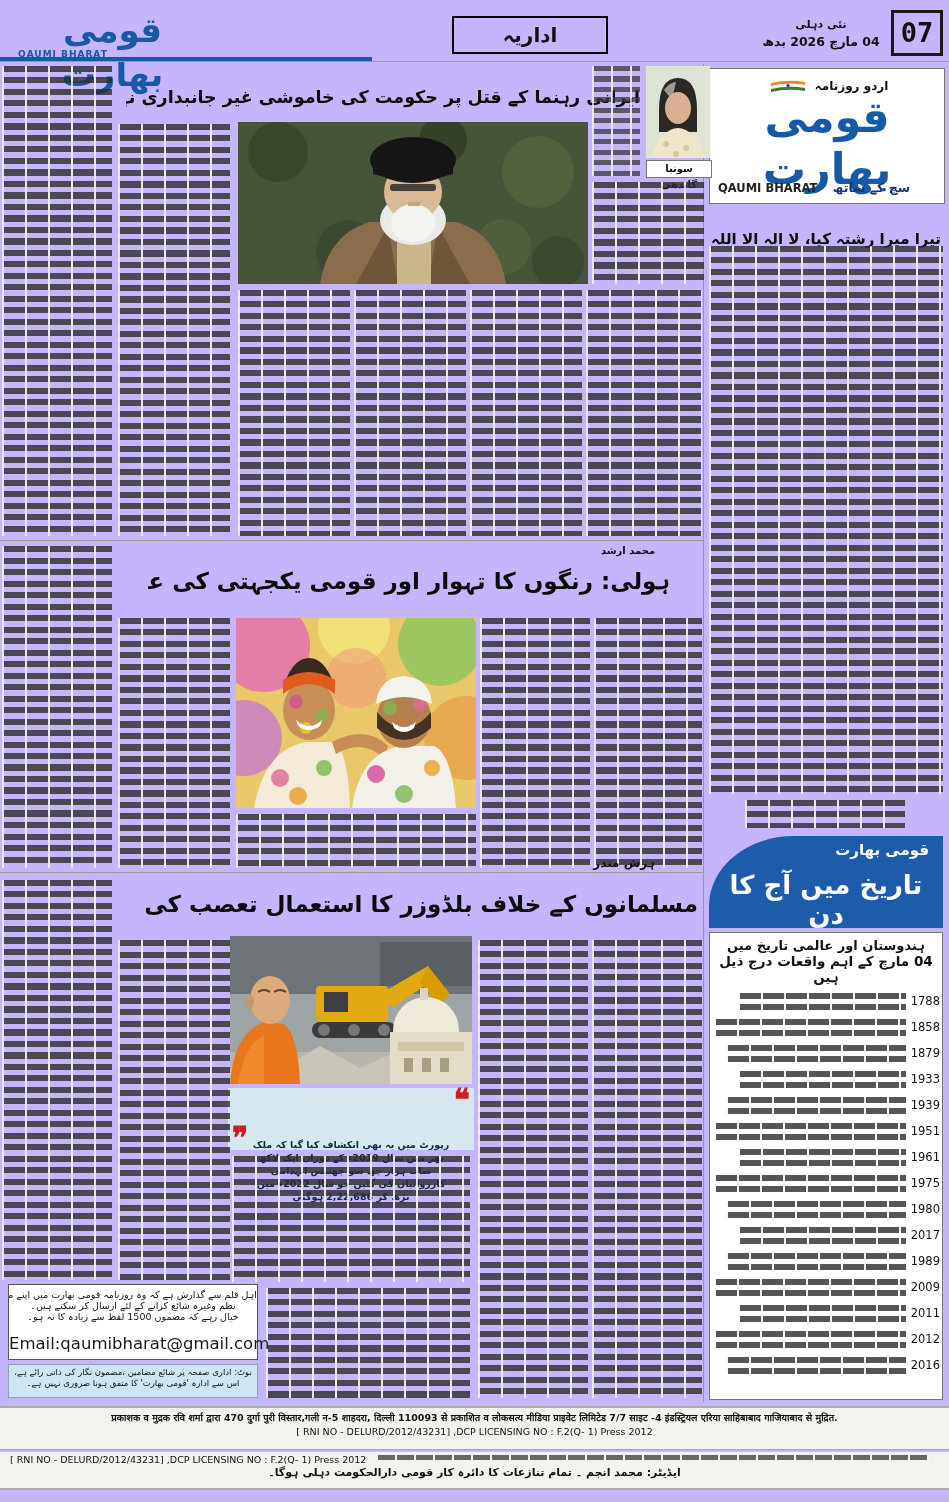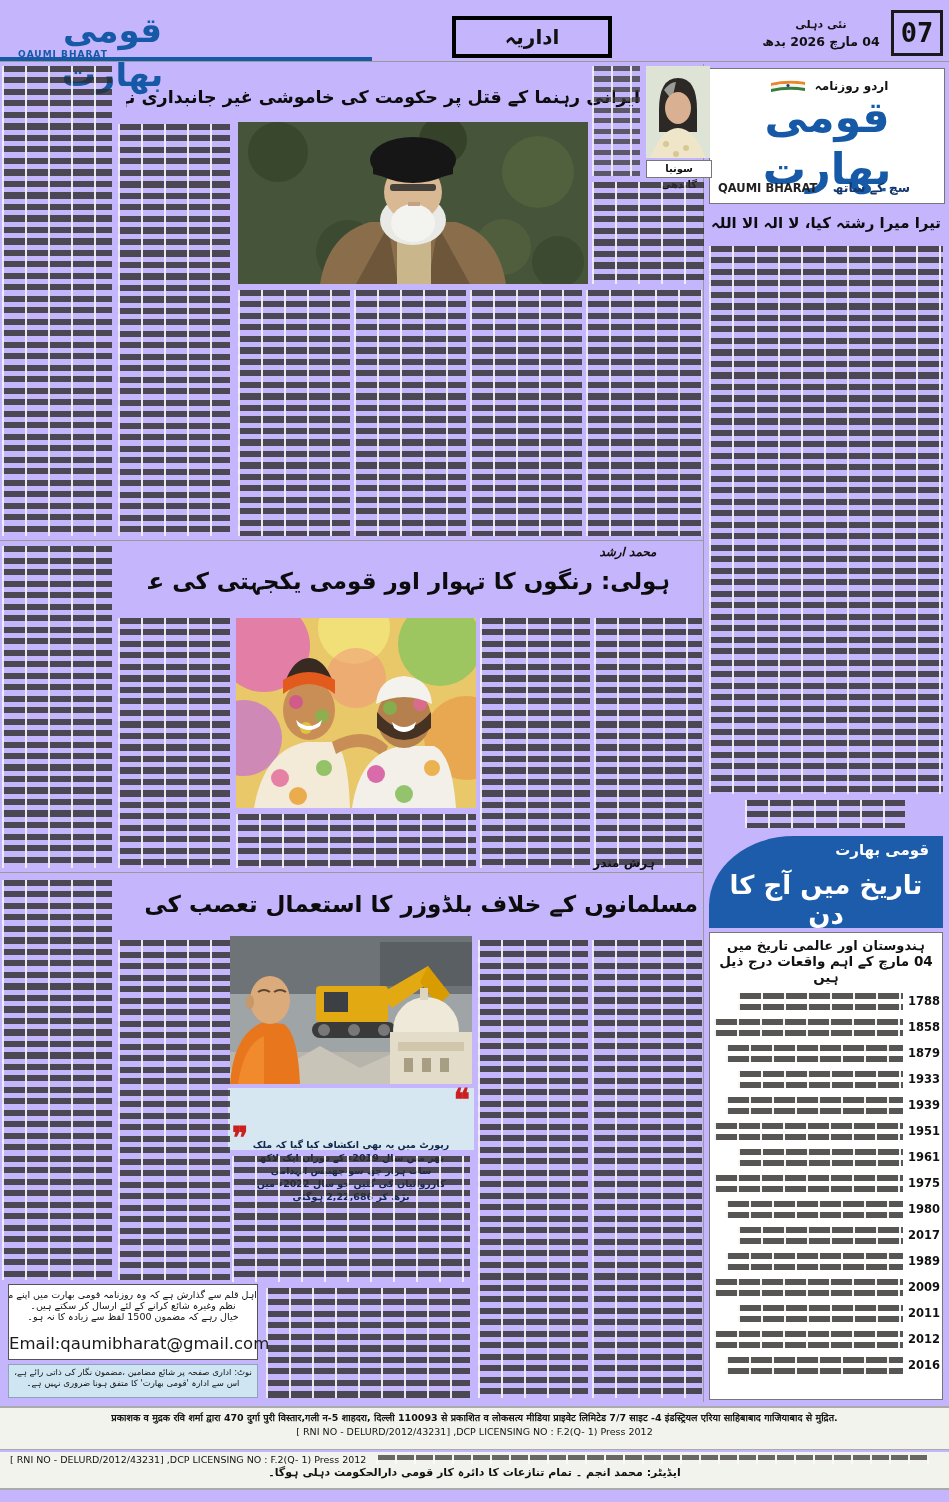--- a/index.html
+++ b/index.html
@@ -21,38 +21,38 @@
     background-image:
       repeating-linear-gradient(90deg, rgba(253,253,250,.95) 0 2px, rgba(253,253,250,0) 2px 19px),
       repeating-linear-gradient(180deg, #3a3936 0 5px, rgba(0,0,0,0) 5px 10.5px);
     opacity:.75;
   }
   .box{border:1px solid #777;background:#fff;}
   .rule{background:#999;}
   .blue{color:#1659a7;}
   .hl{font-weight:bold;color:#0c0c0c;}
   .hrow{display:flex;direction:rtl;align-items:center;height:26px;padding:0 2px;}
-  .hrow .yr{font-size:11.5px;font-weight:bold;direction:ltr;flex:0 0 auto;}
+  .hrow .yr{font-size:11.5px;font-weight:normal;direction:ltr;flex:0 0 auto;}
   .hrow .bar{flex:1;height:17px;margin:0 5px 0 2px;}
   .hrow:nth-child(odd) .bar{margin-left:14px;}
   .hrow:nth-child(3n) .bar{margin-left:26px;}
   .qmark{color:#cc2020;font-size:30px;line-height:20px;font-family:"DejaVu Serif",serif;font-weight:bold;}
   .footline{line-height:14px;text-align:center;}
 </style>
 </head>
 <body>
 
 <div id="page">
 
   <div class="abs urdu b blue c" style="left:10px;top:8px;width:205px;height:42px;font-size:34px;line-height:44px;">قومی بھارت</div>
   <div class="abs b" style="left:18px;top:49px;font-size:9px;letter-spacing:1px;color:#1659a7;">QAUMI BHARAT</div>
   <div class="abs" style="left:0;top:57px;width:372px;height:4px;background:#1659a7;"></div>
   <div class="abs rule" style="left:0;top:61px;width:949px;height:1px;"></div>
 
-  <div class="abs urdu b c" style="left:452px;top:16px;width:152px;height:34px;border:4px solid #000000;font-size:20px;line-height:34px;">اداریہ</div>
+  <div class="abs urdu b c" style="left:452px;top:16px;width:152px;height:34px;border:2px solid #000000;font-size:20px;line-height:34px;">اداریہ</div>
 
   <div class="abs urdu b c" style="left:760px;top:18px;width:122px;font-size:11px;">نئی دہلی</div>
   <div class="abs urdu b c" style="left:748px;top:34px;width:146px;font-size:12.5px;">04 مارچ 2026 بدھ</div>
   <div class="abs b c" style="left:891px;top:10px;width:46px;height:40px;border:3px solid #1a1a1a;font-size:27px;line-height:40px;font-family:'DejaVu Sans Mono',monospace;">07</div>
 
   <div class="abs rule" style="left:703px;top:64px;width:1px;height:1338px;"></div>
 
   <div class="abs box" style="left:709px;top:68px;width:234px;height:134px;">
     <div style="position:absolute;top:6px;left:0;width:100%;text-align:center;direction:rtl;">
       <span class="urdu b" style="font-size:12px;">اردو روزنامہ</span>
@@ -63,21 +63,21 @@
         <circle cx="18" cy="6.5" r="1.6" fill="#1a3a8a"></circle>
       </svg>
     </div>
     <div class="urdu b blue c" style="position:absolute;top:22px;left:0;width:100%;font-size:43px;line-height:52px;">قومی بھارت</div>
     <div style="position:absolute;bottom:8px;left:8px;right:8px;display:flex;justify-content:space-between;align-items:baseline;">
       <span class="b" style="font-size:11.5px;color:#222;">QAUMI BHARAT</span>
       <span class="urdu b" style="font-size:12.5px;color:#14386e;margin-right:26px;">سچ کے ساتھ</span>
     </div>
   </div>
 
-  <div class="abs urdu hl c nw" style="left:709px;top:210px;width:234px;height:28px;font-size:15px;line-height:26px;text-align:center;">تیرا میرا رشتہ کیا، لا الہ الا اللہ</div>
+  <div class="abs urdu hl c nw" style="left:709px;top:226px;width:234px;height:28px;font-size:15px;line-height:26px;text-align:center;">تیرا میرا رشتہ کیا، لا الہ الا اللہ</div>
   <div class="abs sim" style="left:709px;top:246px;width:234px;height:548px;"></div>
   <div class="abs sim" style="left:745px;top:800px;width:160px;height:28px;"></div>
 
   <div class="abs" style="left:709px;top:836px;width:234px;height:92px;background:#1d5bab;border-top-left-radius:85px 70px;">
     <div class="urdu b" style="position:absolute;top:5px;right:14px;color:#fff;font-size:15px;">قومی بھارت</div>
     <div class="urdu b c" style="position:absolute;top:34px;left:0;width:100%;color:#fff;font-size:26px;">تاریخ میں آج کا دن</div>
   </div>
 
   <div class="abs box" style="left:709px;top:932px;width:234px;height:468px;padding:0;box-sizing:border-box;">
     <div class="urdu b c" style="margin-top:5px;font-size:13px;">ہندوستان اور عالمی تاریخ میں</div>
@@ -187,21 +187,21 @@
   <div class="abs sim" style="left:118px;top:124px;width:112px;height:412px;"></div>
   <div class="abs simlight" style="left:592px;top:66px;width:48px;height:110px;"></div>
   <div class="abs sim" style="left:592px;top:182px;width:112px;height:102px;"></div>
   <div class="abs sim" style="left:238px;top:290px;width:112px;height:246px;"></div>
   <div class="abs sim" style="left:354px;top:290px;width:112px;height:246px;"></div>
   <div class="abs sim" style="left:470px;top:290px;width:112px;height:246px;"></div>
   <div class="abs sim" style="left:586px;top:290px;width:116px;height:246px;"></div>
 
   <div class="abs rule" style="left:0;top:540px;width:703px;height:1px;"></div>
 
-  <div class="abs urdu b c" style="left:586px;top:545px;width:84px;font-size:12px;font-style:italic;">محمد ارشد</div>
+  <div class="abs urdu b c" style="left:586px;top:545px;width:84px;font-size:10px;">محمد ارشد</div>
   <div class="abs urdu hl c nw" style="left:148px;top:558px;width:522px;height:48px;font-size:23px;line-height:46px;">ہولی: رنگوں کا تہوار اور قومی یکجہتی کی علامت</div>
 
   <div class="abs" style="left:236px;top:618px;width:240px;height:190px;">
     <svg width="240" height="190" viewBox="0 0 240 190">
       <rect width="240" height="190" fill="#e9c86a"></rect>
       <circle cx="28" cy="28" r="46" fill="#e271b0" opacity=".85"></circle>
       <circle cx="204" cy="26" r="42" fill="#8fc45e" opacity=".85"></circle>
       <circle cx="118" cy="10" r="36" fill="#f2e27a" opacity=".9"></circle>
       <circle cx="230" cy="120" r="42" fill="#e8a24c" opacity=".85"></circle>
       <circle cx="8" cy="120" r="38" fill="#c779c9" opacity=".8"></circle>

